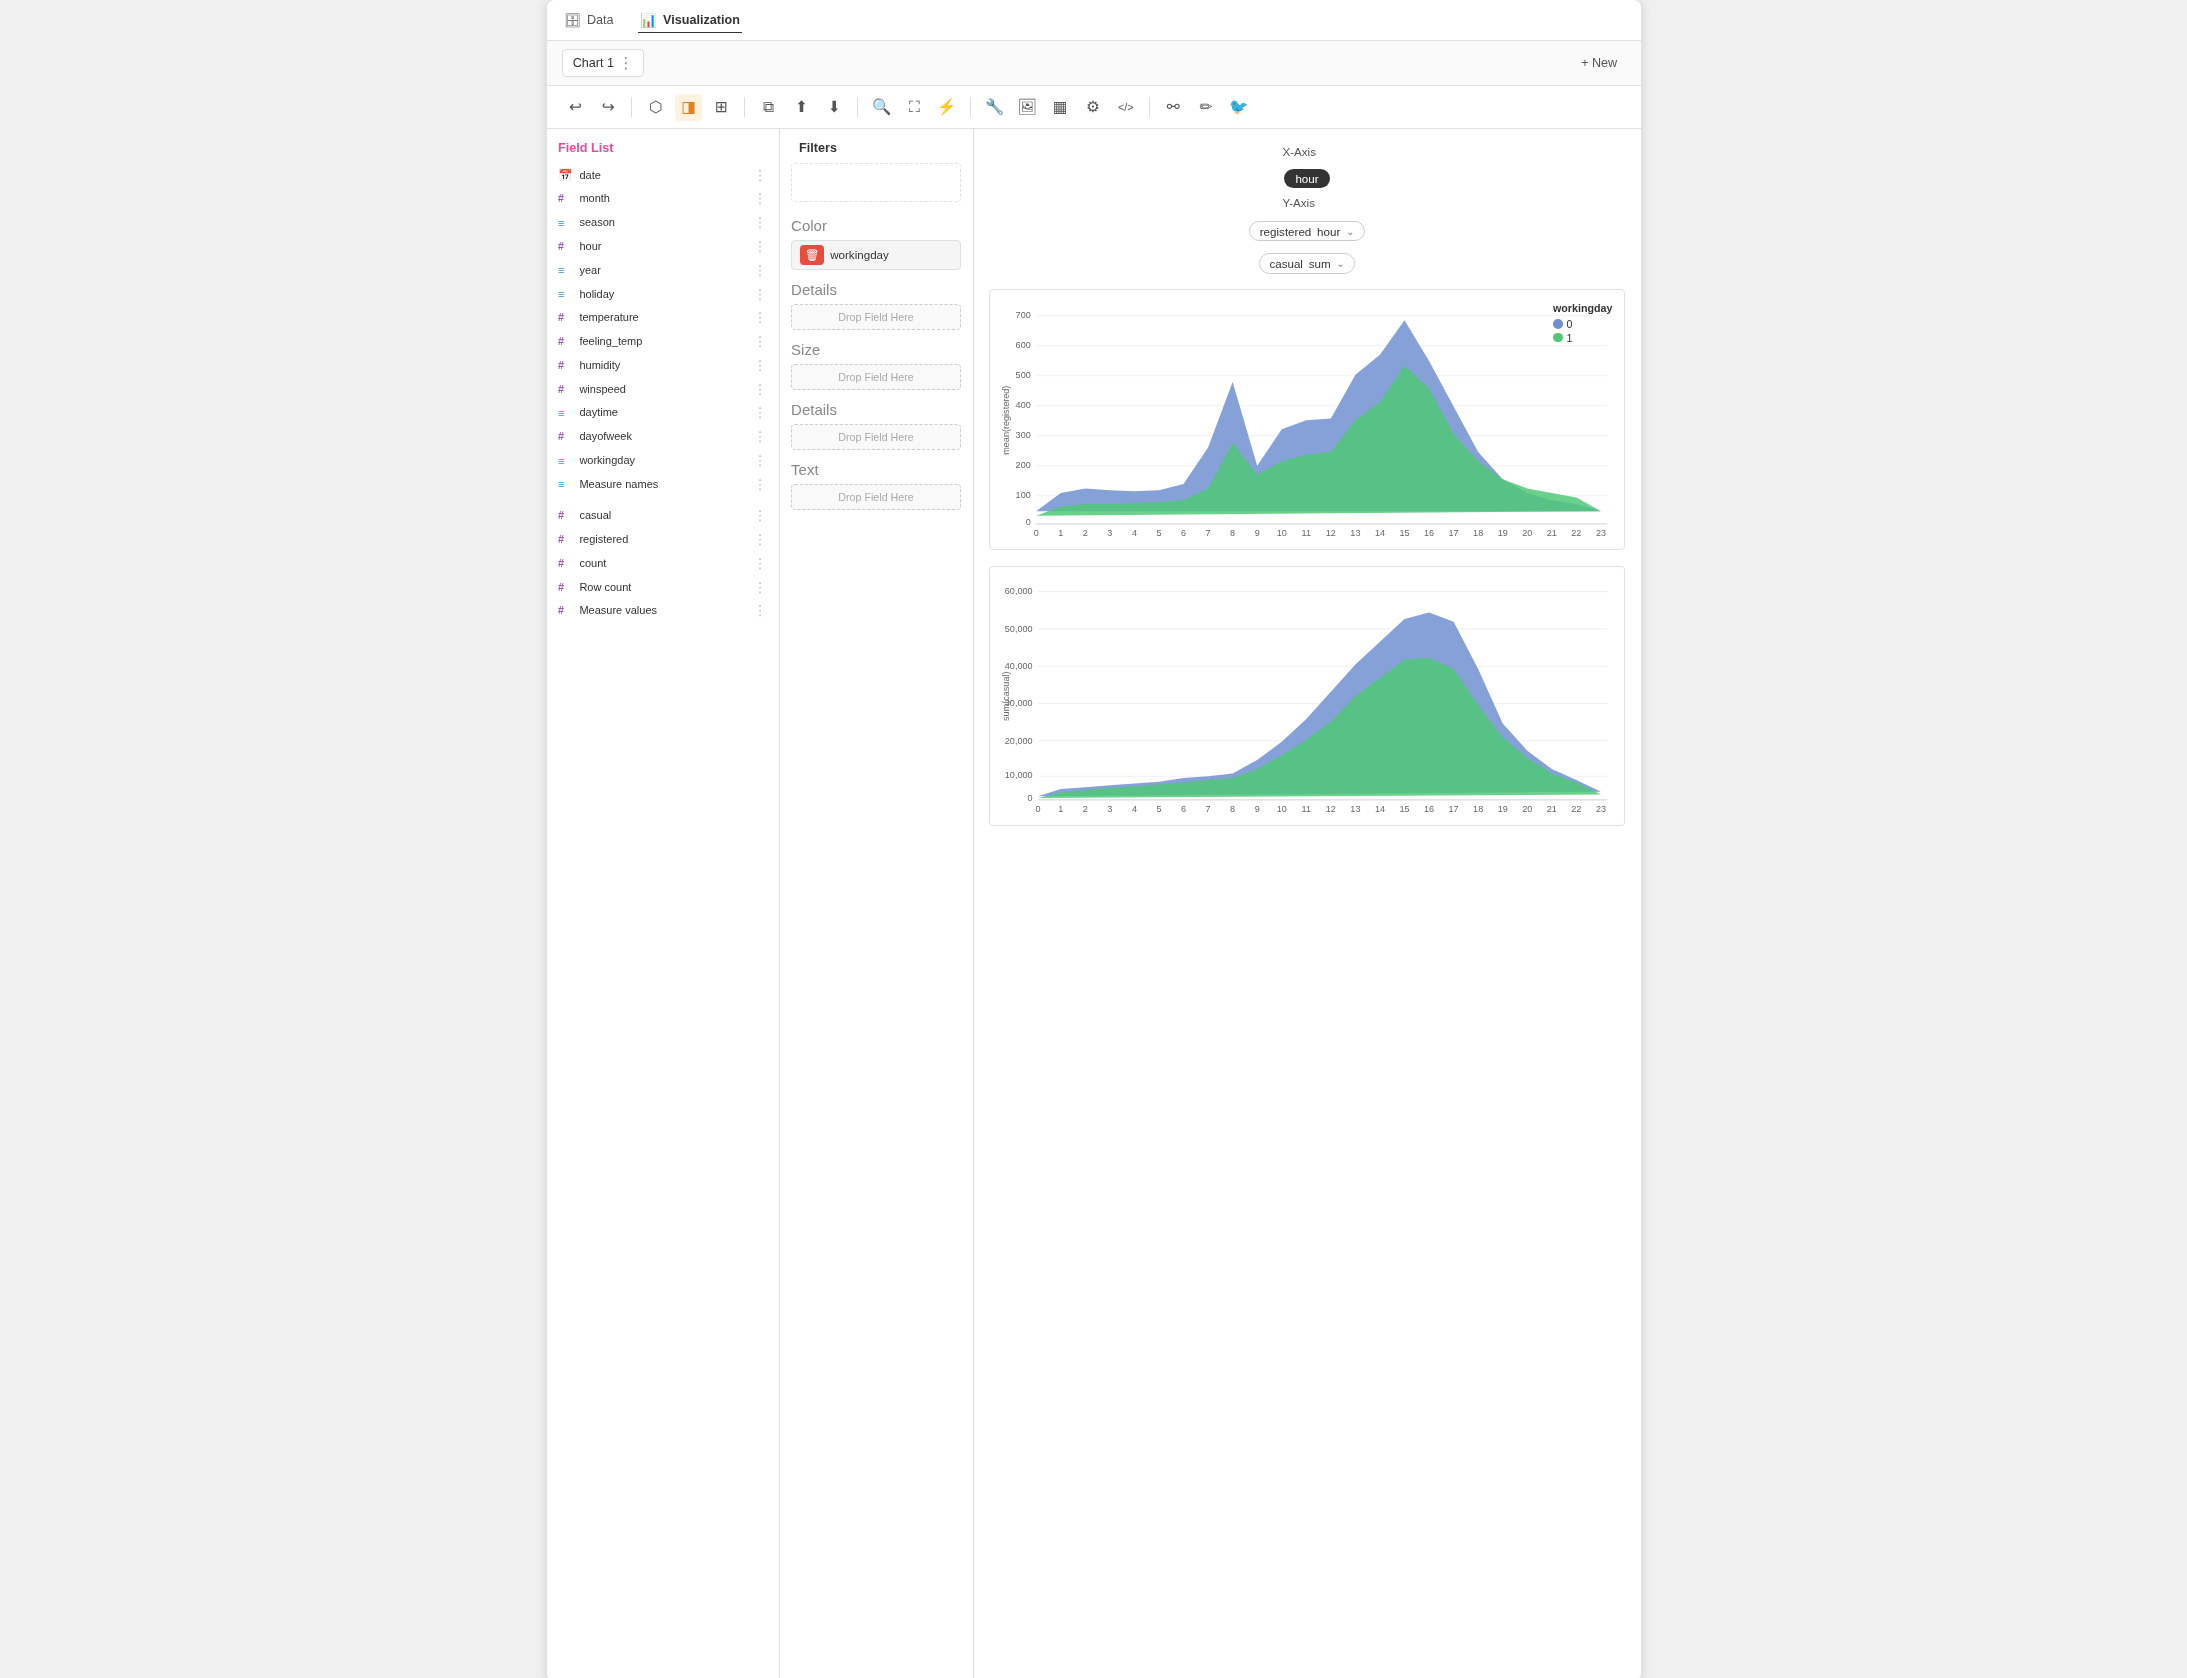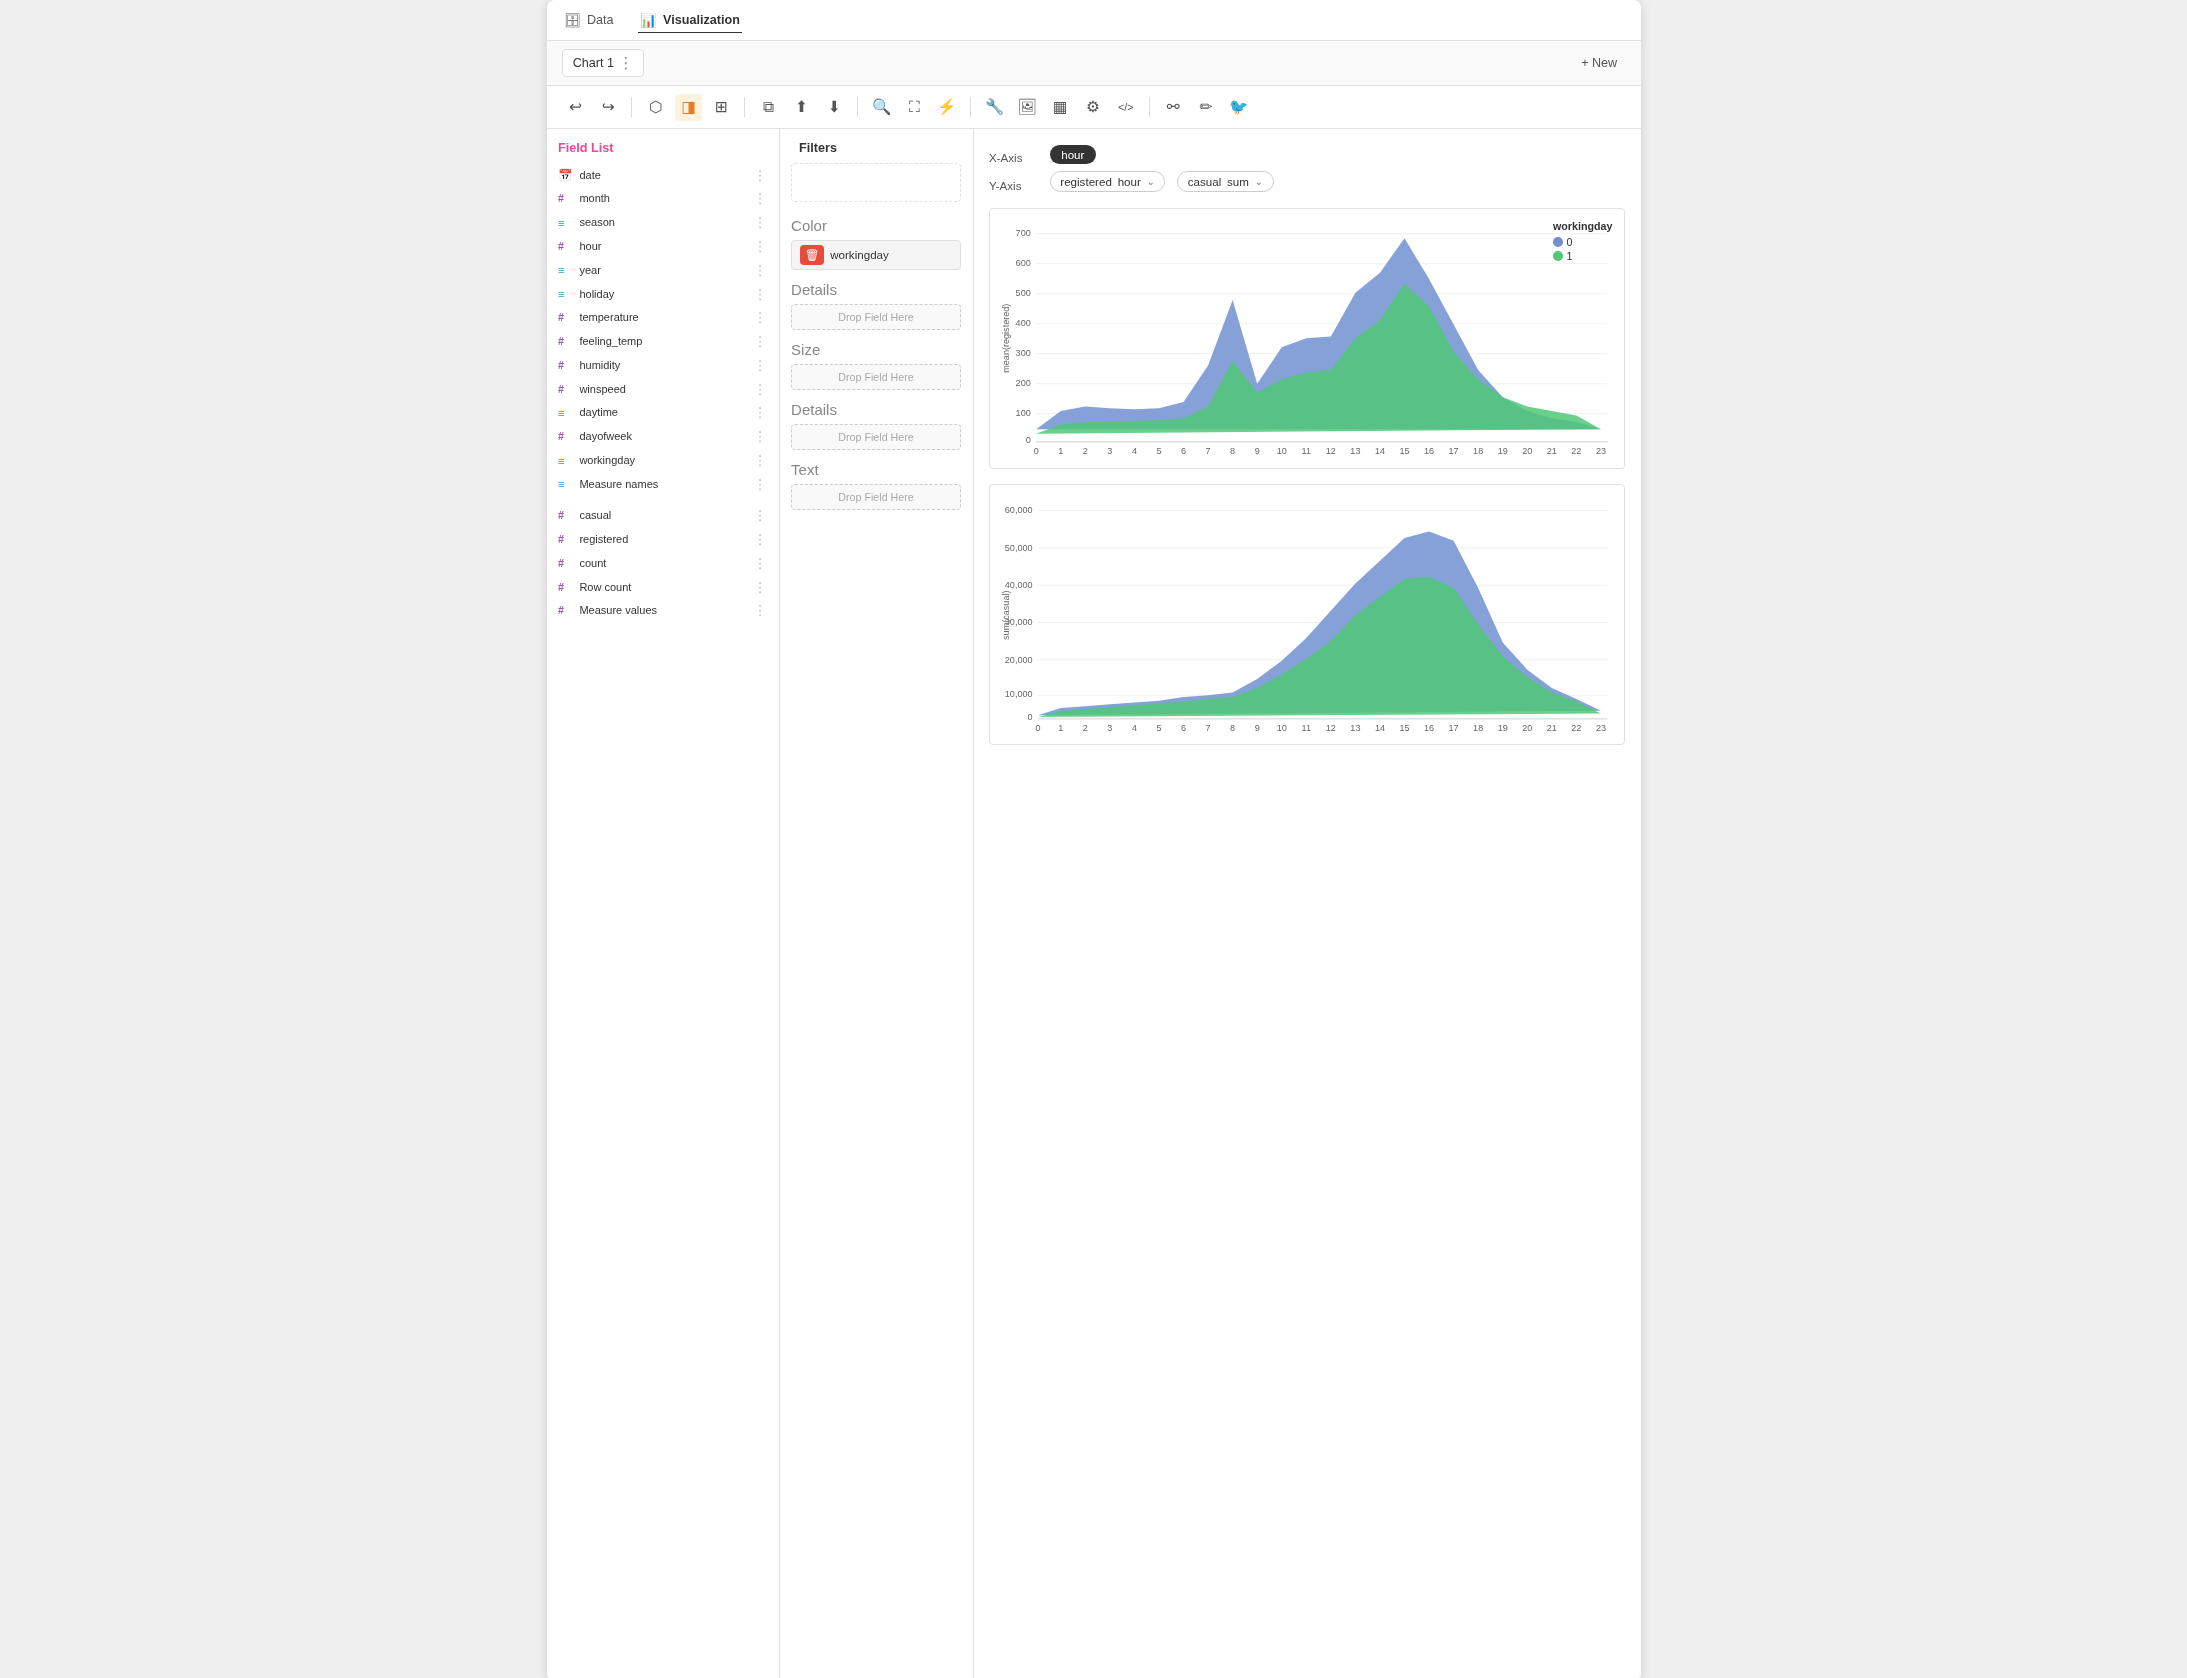--- a/index.html
+++ b/index.html
@@ -46,21 +46,21 @@
     .encoding-title { font-weight: 600; font-size: 12.6px; margin-bottom: 7.8px; color: #333; padding-left: 8px; }
     .encoding-section { margin-bottom: 11.6px; }
     .encoding-label { font-size: 15px; color: #888; margin-bottom: 5.8px; font-weight: 500; text-transform: none; }
     .encoding-field { background: #f5f5f5; border: 1px solid #e0e0e0; border-radius: 3.9px; padding: 3.9px 7.8px; font-size: 11.6px; color: #333; display: flex; align-items: center; gap: 5.8px; }
     .encoding-drop { background: #f9f9f9; border: 1px dashed #ccc; border-radius: 3.9px; padding: 5.8px 7.8px; font-size: 10.7px; color: #aaa; text-align: center; }
     .workingday-badge { display: flex; align-items: center; gap: 5.8px; }
     .trash-icon { background: #e74c3c; color: white; border-radius: 3.9px; padding: 2.9px 4.9px; font-size: 11.6px; cursor: pointer; }
 
     
     .chart-area { flex: 1; padding: 15.5px; overflow-y: auto; }
-    .axis-row { display: flex; align-items: flex-end; gap: 11.6px; margin-bottom: 7.8px; }
+    .axis-row { display: flex; align-items: center; gap: 11.6px; margin-bottom: 7.8px; flex-direction: column; }
     .axis-label { font-size: 11.6px; color: #555; width: 49px; flex-shrink: 0; }
     .axis-pill { background: #333; color: white; padding: 2.9px 11.6px; border-radius: 11.6px; font-size: 11.6px; }
     .axis-pill.light { background: white; color: #333; border: 1px solid #ccc; padding: 2.9px 9.7px; border-radius: 11.6px; font-size: 11.6px; display: flex; align-items: center; gap: 5.8px; }
     .axis-caret { font-size: 9.7px; color: #888; }
 
     
     .chart-wrapper { background: white; border: 1px solid #e0e0e0; border-radius: 3.9px; margin-bottom: 15.5px; padding: 11.6px 7.8px 7.8px; position: relative; }
     .chart-svg { width: 100%; }
     .chart-legend { position: absolute; right: 11.6px; top: 11.6px; font-size: 10.7px; }
     .legend-title { font-weight: 600; font-size: 10.7px; margin-bottom: 3.9px; }

